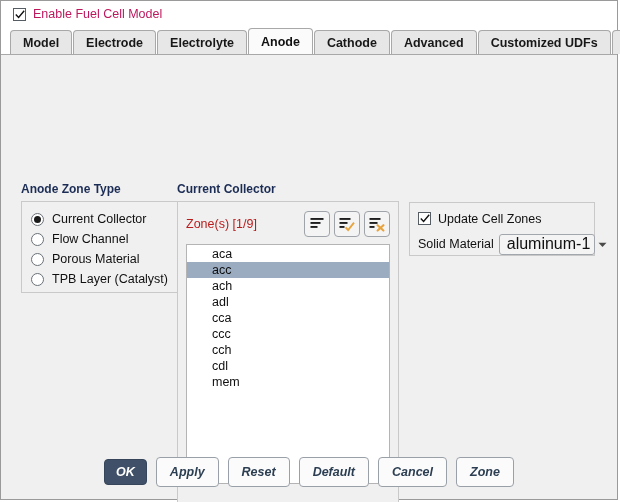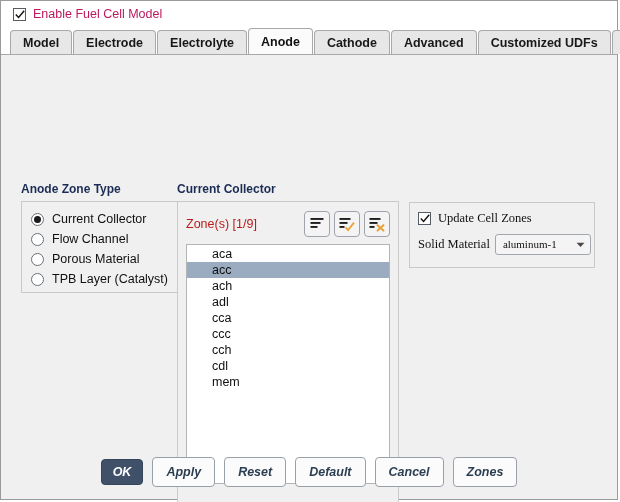--- a/index.html
+++ b/index.html
@@ -241,24 +241,23 @@
   }
 
   
   .cell-zone-conditions {
     position: absolute;
     left: 408px; top: 142px;
     width: 186px;
   }
   .czc-box {
     margin-top: 5px;
-    height: 66px;
+    height: 54px;
     padding: 6px 0 0 8px;
     box-sizing: border-box;
-    font-family: Liberation Serif, serif;
   }
   .czc-chk-row {
     display: flex;
     align-items: center;
     height: 19px;
   }
   .czc-chk-label {
     margin-left: 7px;
     font-size: 12.5px;
     color: #101010;
@@ -281,21 +280,21 @@
     min-width: 96px;
     background: #f4f4f4;
     border: 1px solid #a2a7ae;
     border-radius: 3px;
     box-sizing: border-box;
     display: flex;
     align-items: center;
     padding: 0 5px 0 7px;
   }
   .combo-value {
-    font-size: 11px;
+    font-size: 16px;
     color: #101010;
     white-space: nowrap;
     flex: 1 1 auto;
   }
   .combo-arrow {
     margin-left: 8px;
     flex: none;
     display: block;
   }
 
@@ -467,17 +466,17 @@
 
       </div>
     </div>
 
     <div class="footer">
       <div class="btn primary">OK</div>
       <div class="btn">Apply</div>
       <div class="btn">Reset</div>
       <div class="btn">Default</div>
       <div class="btn">Cancel</div>
-      <div class="btn">Zones</div>
+      <div class="btn">Zone</div>
     </div>
 
   </div>
 </div>
 
 </body></html>

